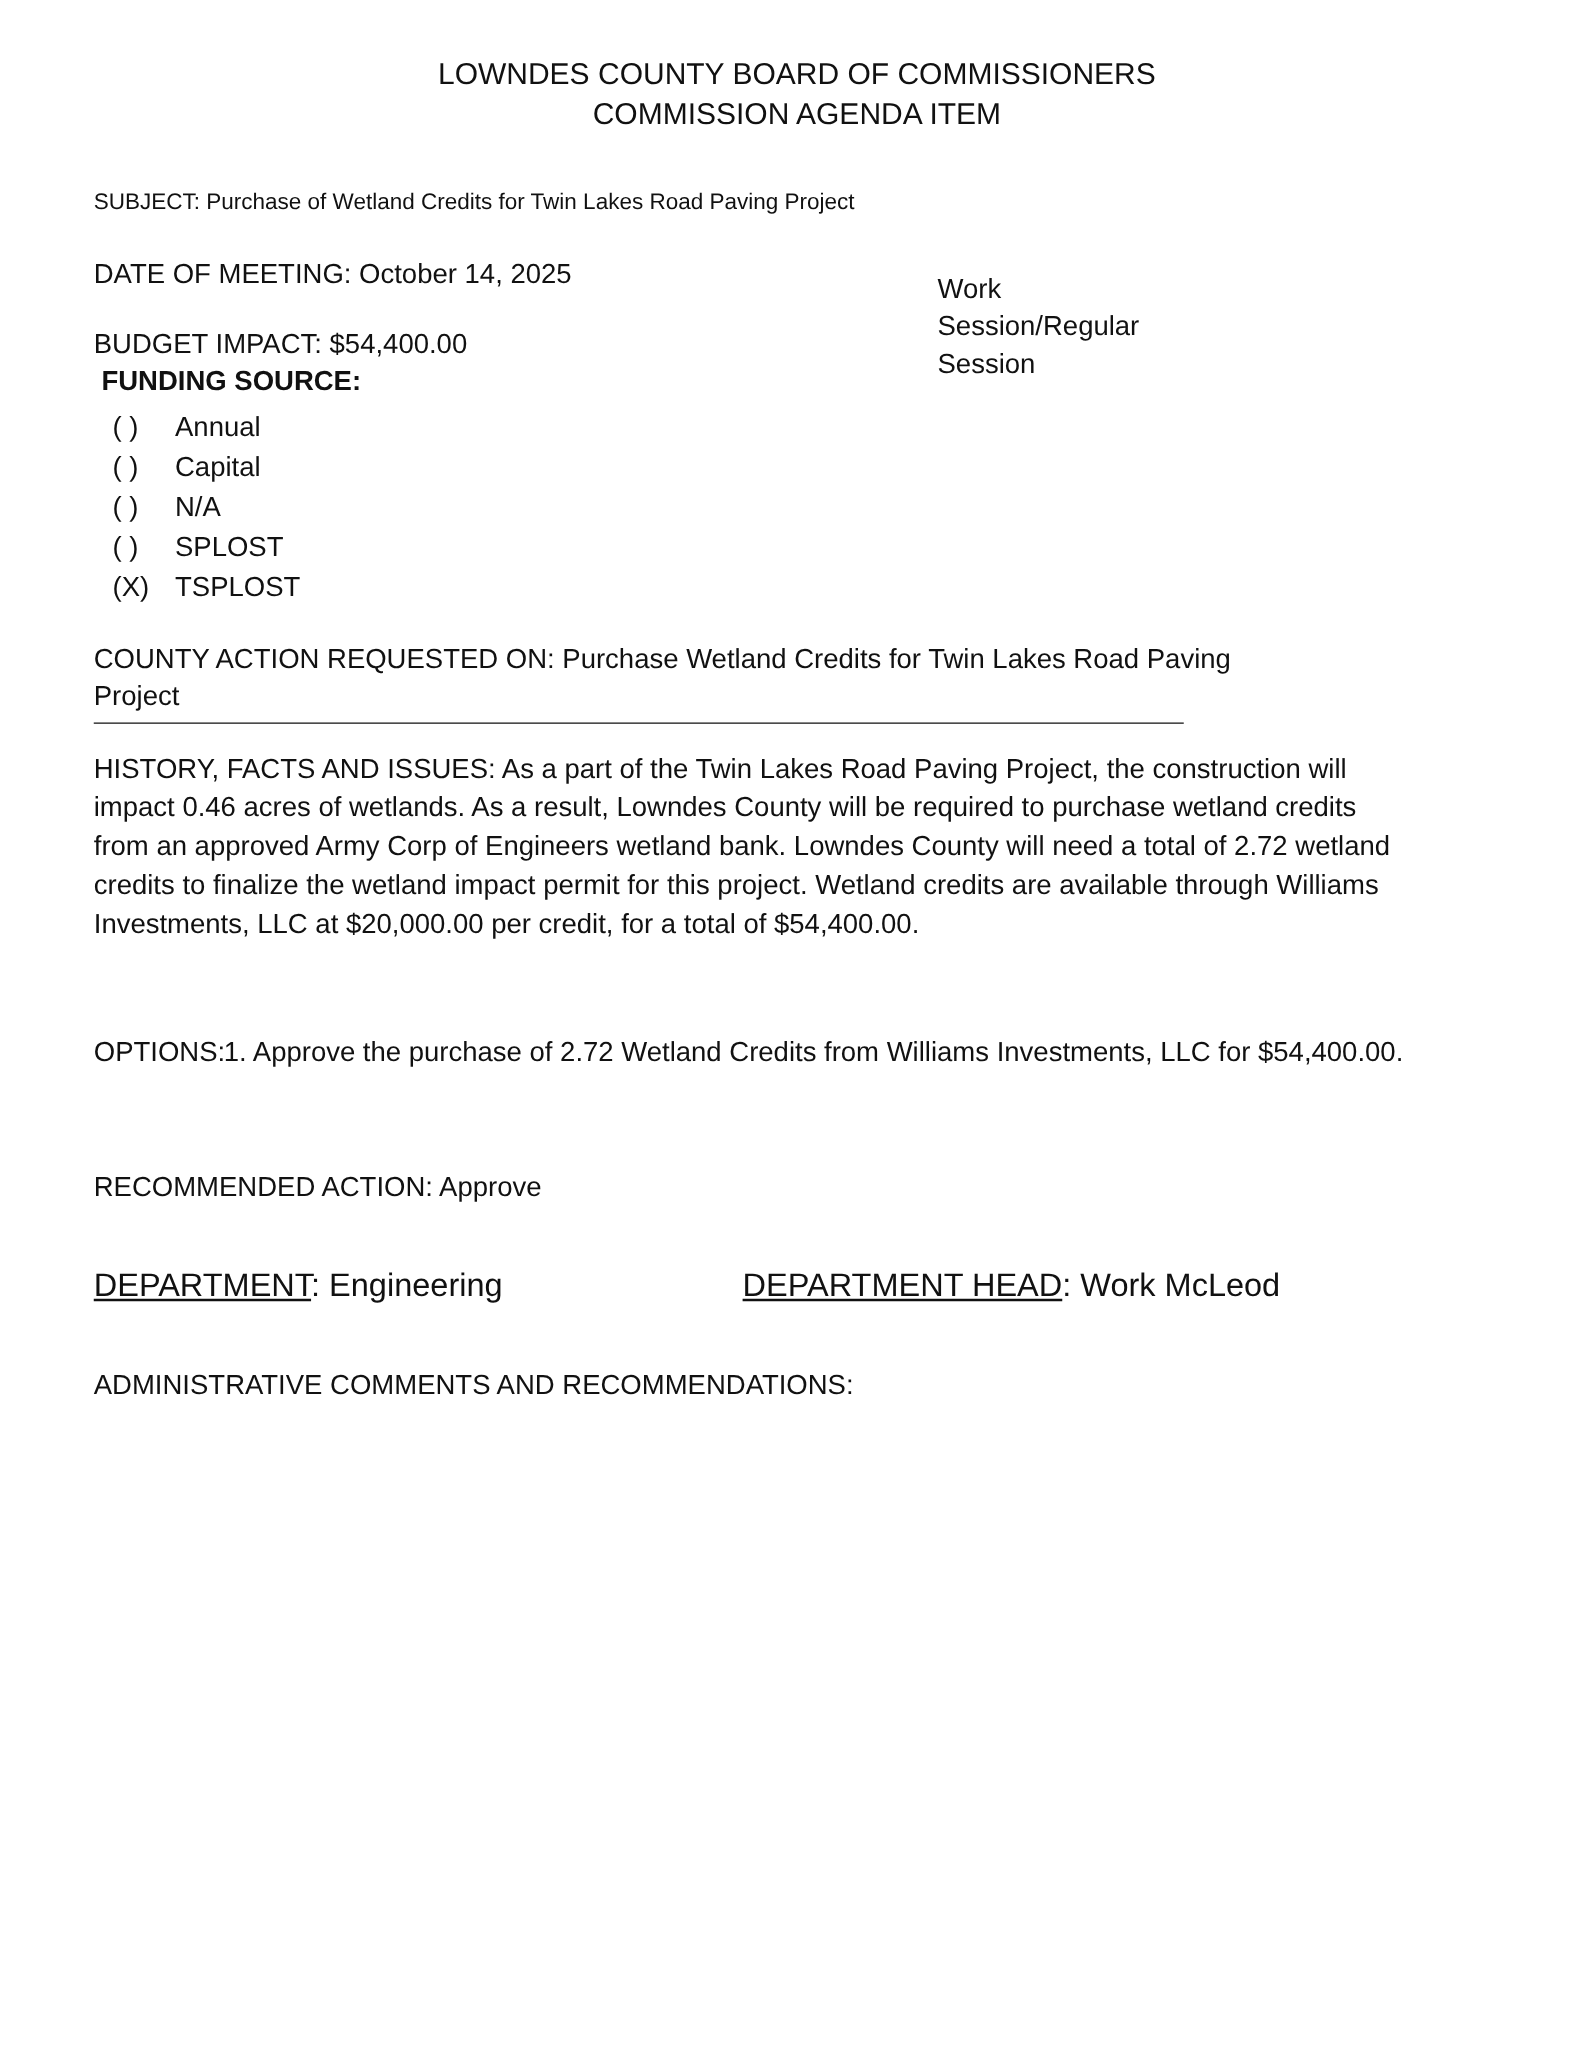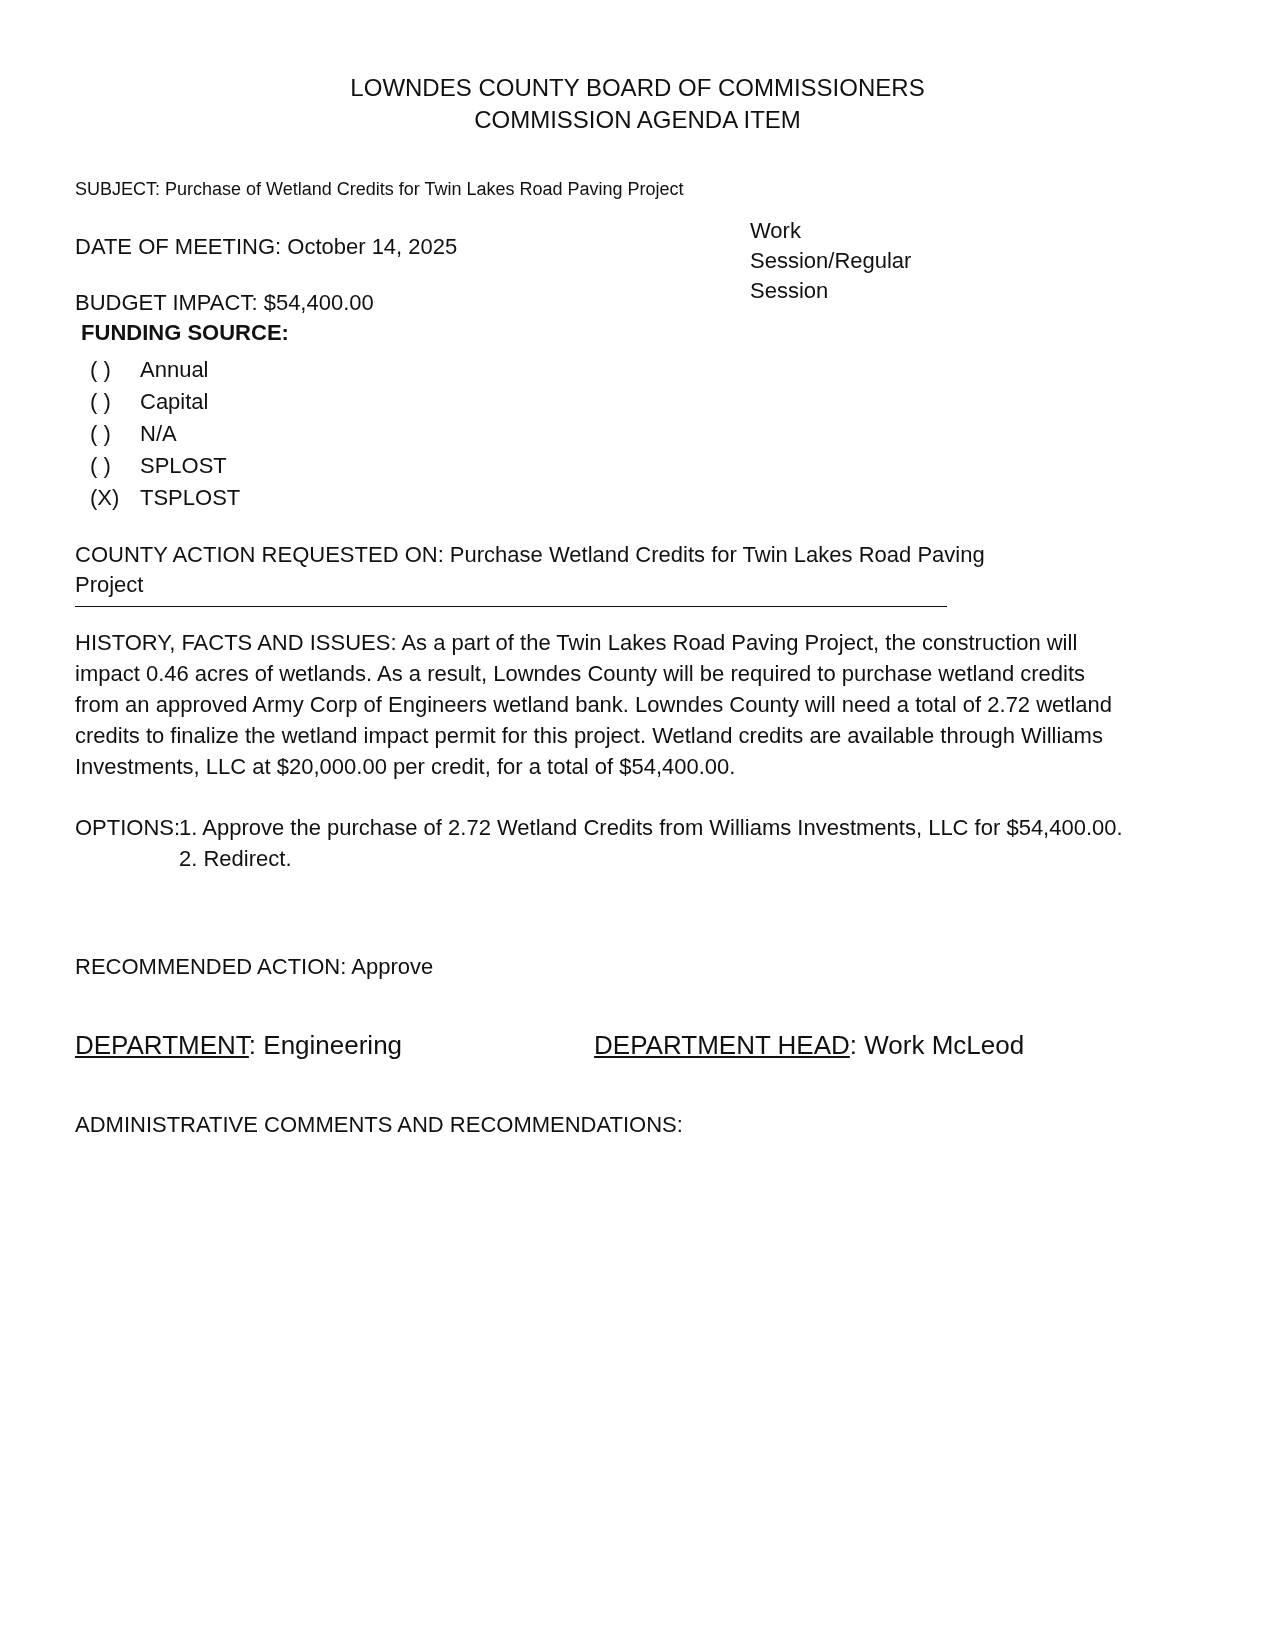--- a/index.html
+++ b/index.html
@@ -9,21 +9,21 @@
     height: 1650px;
     font-family: "Liberation Sans", sans-serif;
     color: #111111;
     position: relative;
     overflow: hidden;
   }
   .page {
     position: relative;
     width: 1275px;
     height: 1650px;
-    padding: 72px 75px 0 75px;
+    padding: 44px 75px 0 75px;
     background: #ffffff;
   }
   .doc-title {
     text-align: center;
     font-size: 24px;
     line-height: 32px;
     font-weight: 400;
   }
   .subject {
     margin-top: 38px;
@@ -75,21 +75,21 @@
     border-bottom: 1.5px solid #111111;
     padding-bottom: 6px;
   }
   .history {
     margin-top: 20px;
     font-size: 22px;
     line-height: 31px;
     max-width: 1060px;
   }
   .options-row {
-    margin-top: 30px;
+    margin-top: 72px;
     display: flex;
     font-size: 22px;
     line-height: 31px;
   }
   .options-row .options-label {
     width: 104px;
     flex: 0 0 auto;
   }
   .recommended {
     margin-top: 78px;
@@ -158,21 +158,20 @@
     <div>COUNTY ACTION REQUESTED ON: Purchase Wetland Credits for Twin Lakes Road Paving</div>
     <span class="underlined-line">Project</span>
   </div>
 
   <div class="history">HISTORY, FACTS AND ISSUES: As a part of the Twin Lakes Road Paving Project, the construction will impact 0.46 acres of wetlands. As a result, Lowndes County will be required to purchase wetland credits from an approved Army Corp of Engineers wetland bank. Lowndes County will need a total of 2.72 wetland credits to finalize the wetland impact permit for this project. Wetland credits are available through Williams Investments, LLC at $20,000.00 per credit, for a total of $54,400.00.</div>
 
   <div class="options-row">
     <div class="options-label">OPTIONS:</div>
     <div>
       <div>1. Approve the purchase of 2.72 Wetland Credits from Williams Investments, LLC for $54,400.00.</div>
-      <div>2. Redirect.</div>
     </div>
   </div>
 
   <div class="recommended">RECOMMENDED ACTION: Approve</div>
 
   <div class="department-row">
     <div class="dept-pair"><span class="u">DEPARTMENT</span><span>: Engineering</span></div>
     <div class="spacer"></div>
     <div class="dept-pair"><span class="u">DEPARTMENT HEAD</span><span>: Work McLeod</span></div>
   </div>

